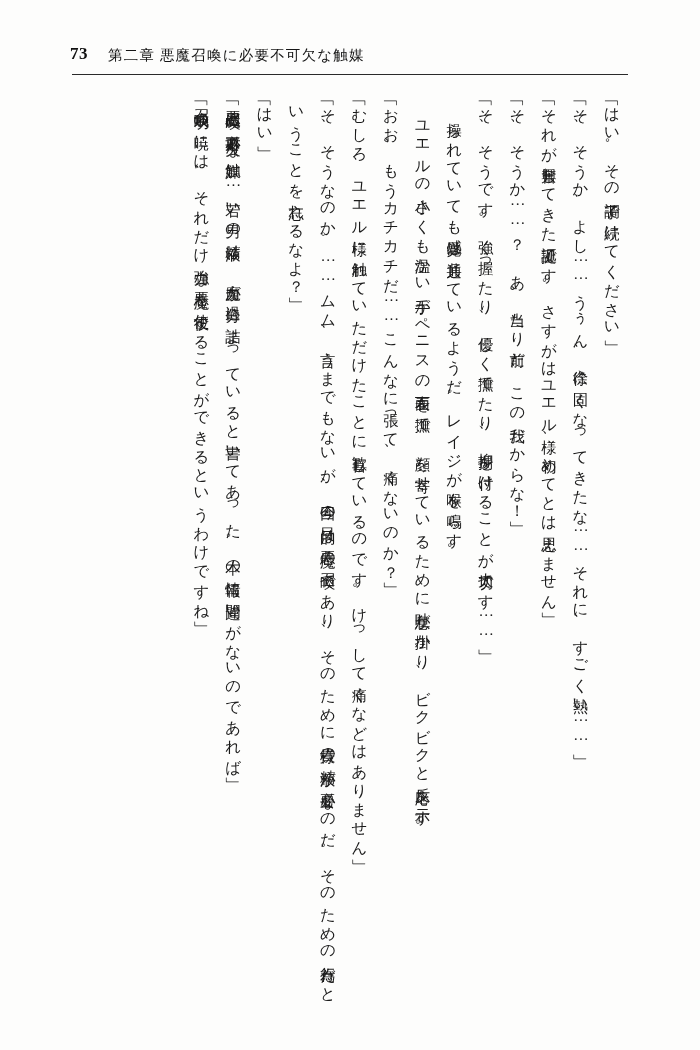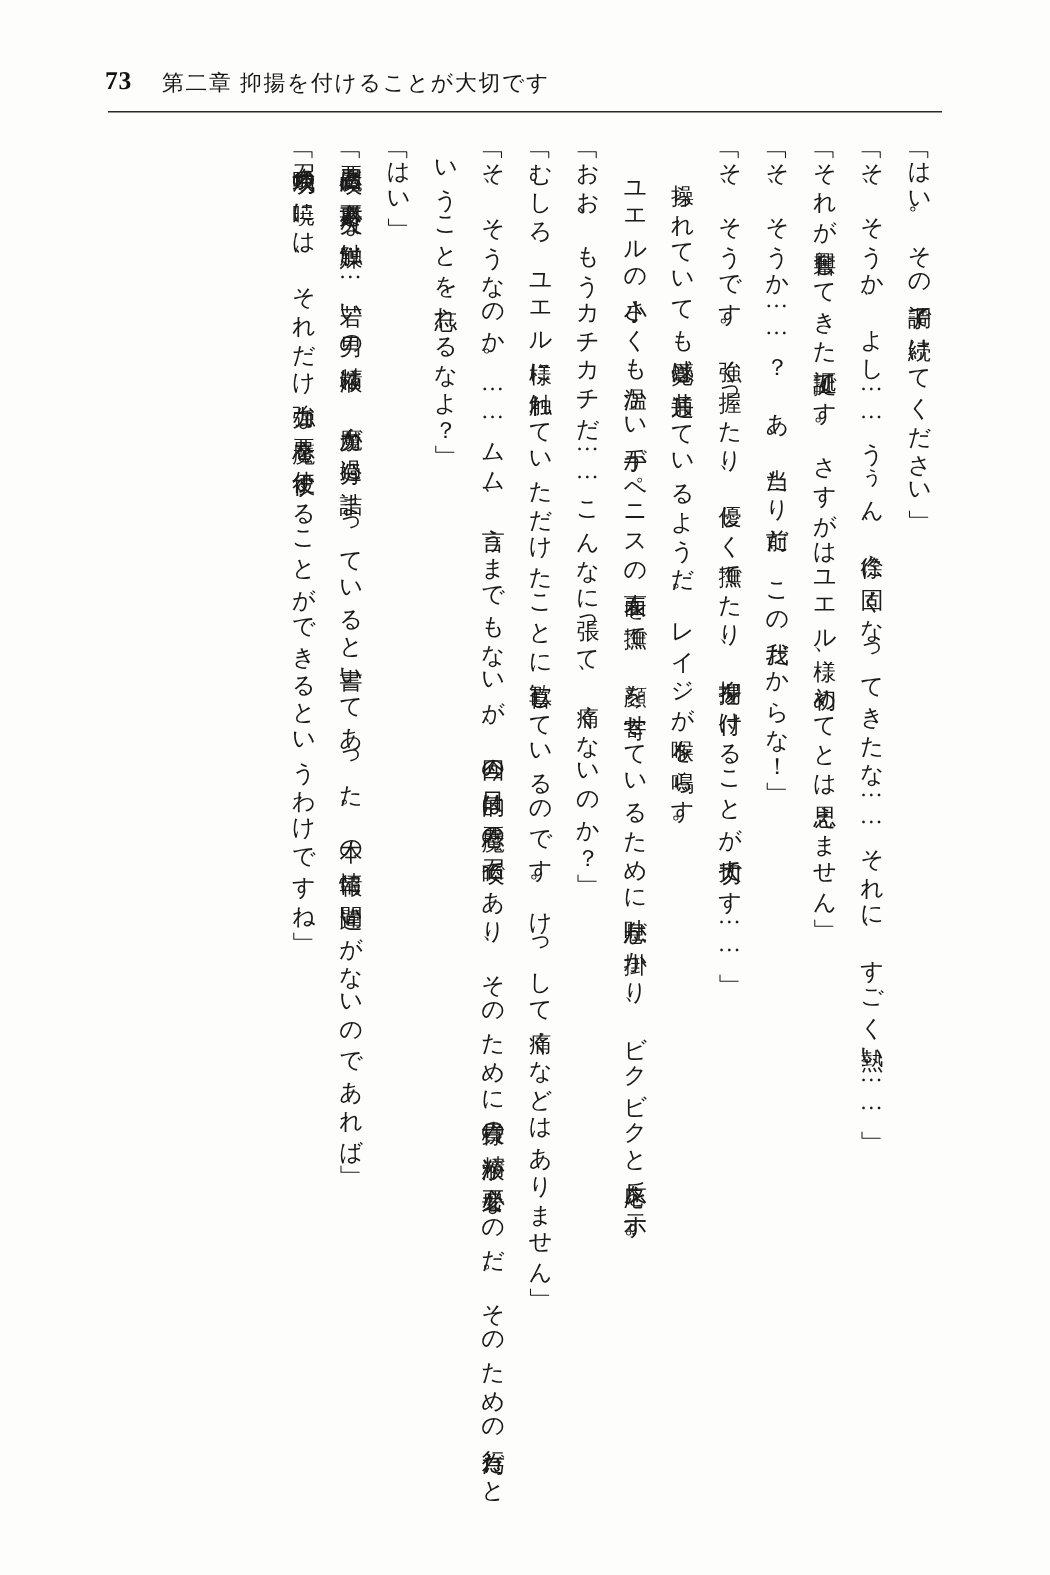--- a/index.html
+++ b/index.html
@@ -84,21 +84,21 @@
     text-indent: 1em;
   }
 </style>
 </head>
 <body>
 
 <div class="page">
 
   <div class="header">
     <div class="page-number">73</div>
-    <div class="running-head">第二章 抑揚を付けることが大切です</div>
+    <div class="running-head">第二章 悪魔召喚に必要不可欠な触媒</div>
   </div>
 
   <div class="rule"></div>
 
   <div class="body-text">
     <p>「はい。その調子で続けてください」</p>
     <p>「そ、そうか、よし……うぅん、徐々に固くなってきたな……それに、すごく熱い……」</p>
     <p>「それが興奮してきた証拠です。さすがはユエル様、初めてとは思えません」</p>
     <p>「そ、そうか……？ あ、当たり前だ、この我だからな！」</p>
     <p>「そ、そうです。強く握ったり、優しく撫でたり、抑揚を付けることが大切です……」</p>

